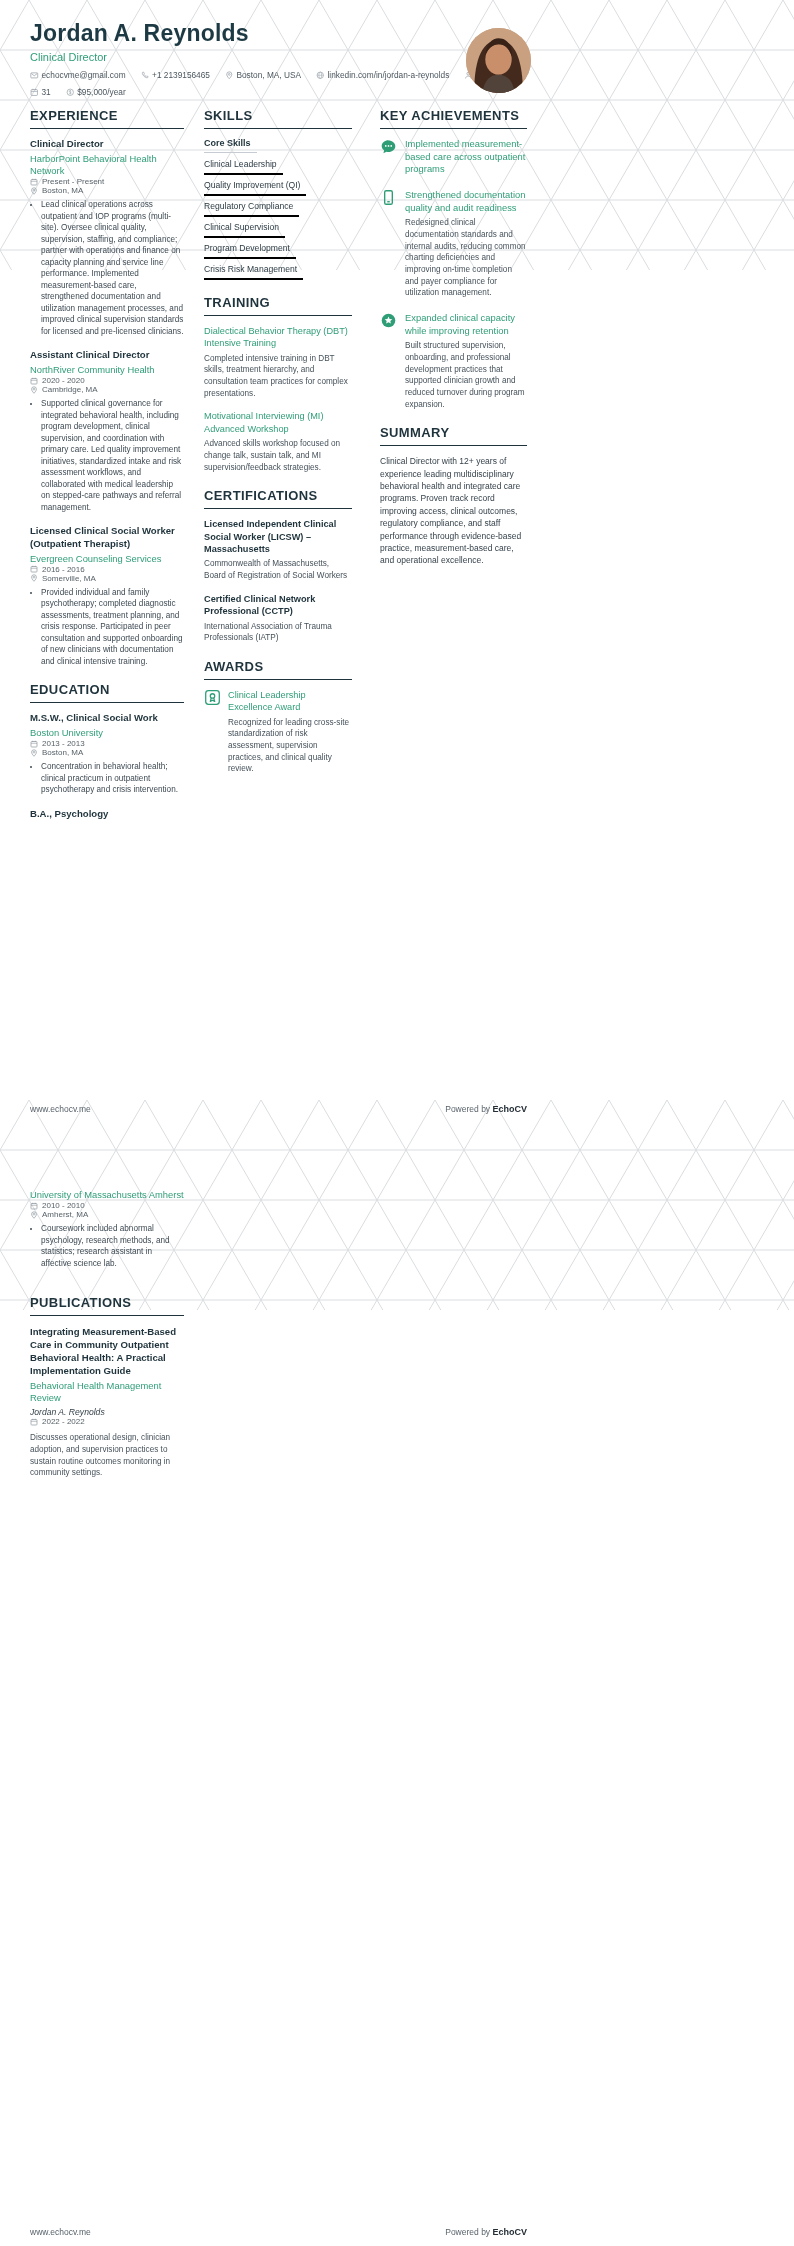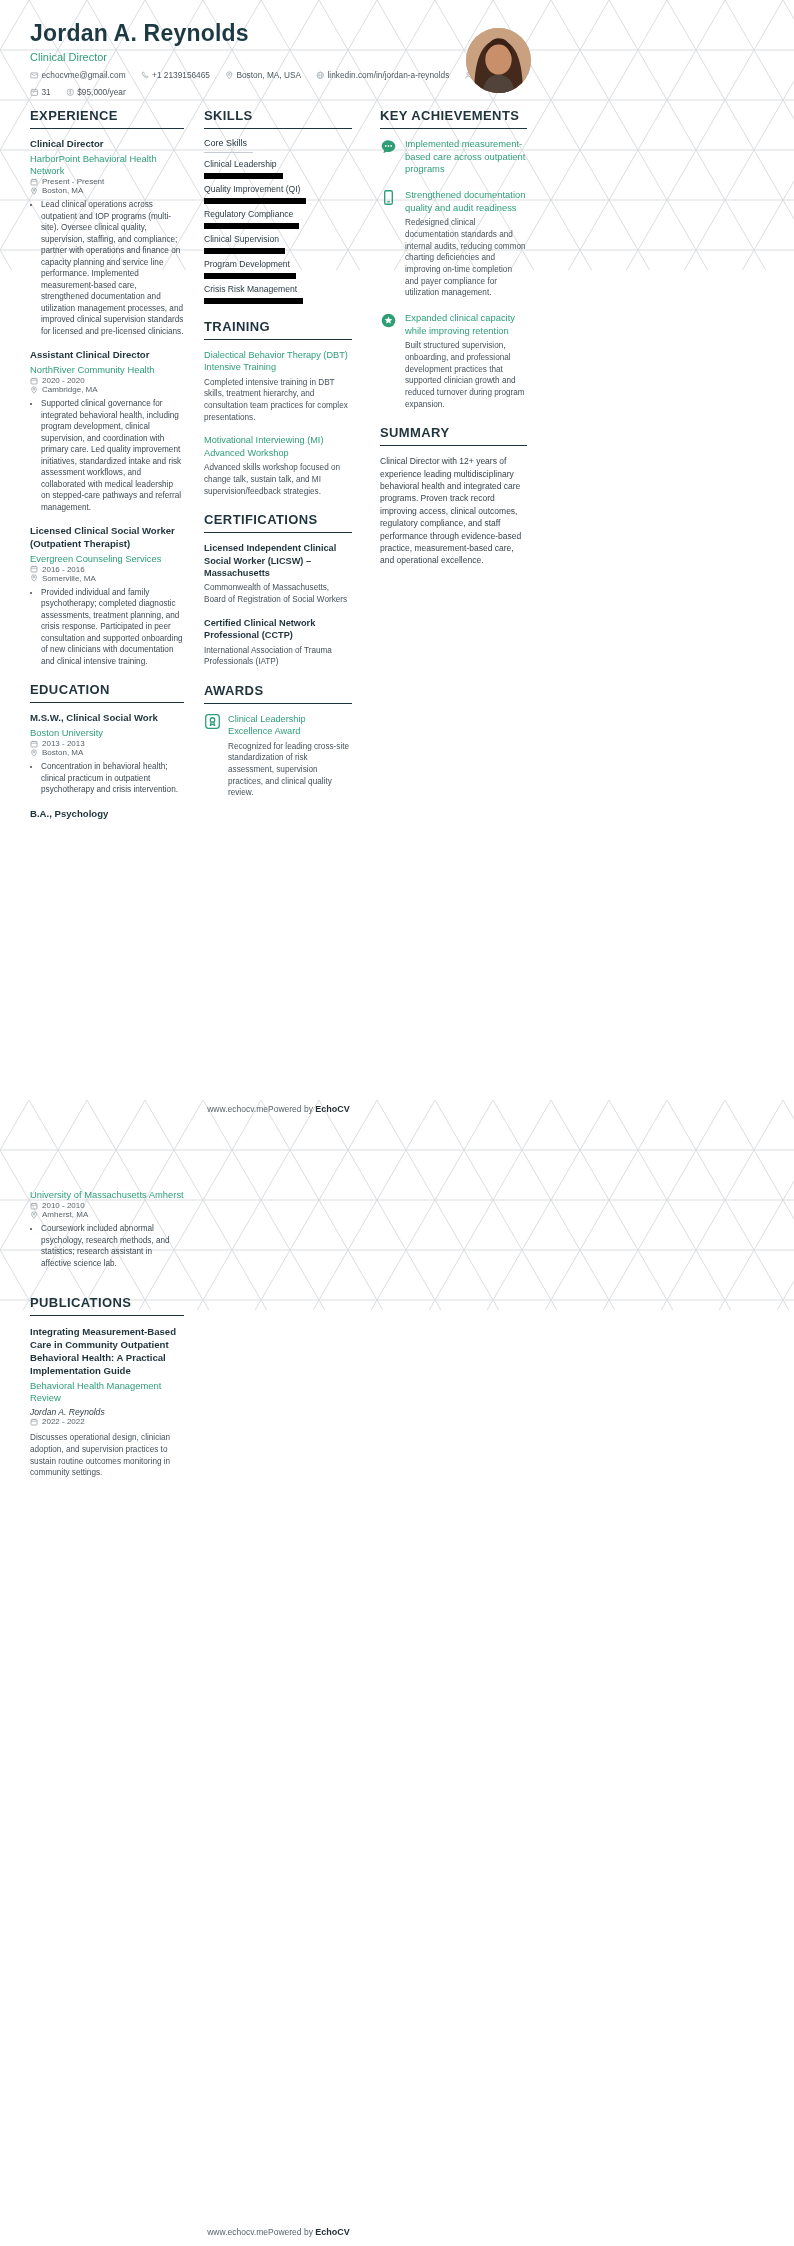--- a/index.html
+++ b/index.html
@@ -34,42 +34,42 @@
   .block{margin-bottom:15px}
 
   .xp{margin-bottom:12px}
   .job-title{font-size:9.6px;font-weight:700;color:#1f333c;line-height:1.32}
   .org{font-size:9.4px;color:#2f9e77;line-height:1.32;margin-top:2px}
   .meta{display:flex;align-items:center;gap:4px;font-size:8px;color:#586269;margin-top:0}
   .meta .ic{width:8px;height:8px;color:#8d979e}
   ul.bullets{margin:4px 0 0 0;padding-left:11px}
   ul.bullets li{font-size:8.2px;color:#3e4a53;line-height:1.4}
 
-  .skill-group{font-size:9px;font-weight:400;color:#1f333c;padding:0 6px 4px 0;
+  .skill-group{font-size:9px;font-weight:700;color:#1f333c;padding:0 6px 4px 0;
     border-bottom:1px solid #c6ccd1;width:fit-content;margin-bottom:1px}
-  .skill{font-size:8.6px;color:#2b3a43;padding:5px 6px 4px 0;border-bottom:6px solid #000000;width:fit-content}
+  .skill{font-size:8.6px;color:#2b3a43;padding:5px 6px 4px 0;border-bottom:2px solid #000000;width:fit-content}
 
   .tr-item{margin-bottom:11px}
   .tr-name{font-size:9.2px;color:#2f9e77;line-height:1.35}
   .desc{font-size:8.2px;color:#46525b;line-height:1.42;margin:3px 0 0 0}
   .cert-name{font-size:9.2px;font-weight:700;color:#1f333c;line-height:1.35}
 
   .award{display:flex;gap:7px}
   .aic{width:17px;height:17px;flex:none}
 
   .ach{display:flex;gap:8px;margin-bottom:13px}
   .ach-title{font-size:9.4px;color:#2f9e77;line-height:1.35}
   .summary-text{font-size:8.5px;color:#37434c;line-height:1.46;margin:0}
 
   .pub-title{font-size:9.6px;font-weight:700;color:#1f333c;line-height:1.36}
   .pub-author{font-size:8.6px;font-style:italic;color:#333f48;margin-top:3px}
   .ba{margin-top:10px}
 
   footer{position:absolute;left:30px;width:497px;bottom:9px;display:flex;
-    justify-content:center;align-items:baseline;font-size:8.5px;color:#59636b}
+    justify-content:space-between;align-items:baseline;font-size:8.5px;color:#59636b}
   .powered{color:#59636b}
   .powered b{color:#242e36;font-weight:700;font-size:9px}
 </style>
 </head>
 <body>
 
 <svg class="tri-mesh" width="794" height="270" style="top:0">
     <path d="M0 50H794M0 50L29 0L58 50M58 50L87 0L116 50M116 50L145 0L174 50M174 50L203 0L232 50M232 50L261 0L290 50M290 50L319 0L348 50M348 50L377 0L406 50M406 50L435 0L464 50M464 50L493 0L522 50M522 50L551 0L580 50M580 50L609 0L638 50M638 50L667 0L696 50M696 50L725 0L754 50M754 50L783 0L812 50M0 100H794M-29 100L0 50L29 100M29 100L58 50L87 100M87 100L116 50L145 100M145 100L174 50L203 100M203 100L232 50L261 100M261 100L290 50L319 100M319 100L348 50L377 100M377 100L406 50L435 100M435 100L464 50L493 100M493 100L522 50L551 100M551 100L580 50L609 100M609 100L638 50L667 100M667 100L696 50L725 100M725 100L754 50L783 100M783 100L812 50L841 100M0 150H794M0 150L29 100L58 150M58 150L87 100L116 150M116 150L145 100L174 150M174 150L203 100L232 150M232 150L261 100L290 150M290 150L319 100L348 150M348 150L377 100L406 150M406 150L435 100L464 150M464 150L493 100L522 150M522 150L551 100L580 150M580 150L609 100L638 150M638 150L667 100L696 150M696 150L725 100L754 150M754 150L783 100L812 150M0 200H794M-29 200L0 150L29 200M29 200L58 150L87 200M87 200L116 150L145 200M145 200L174 150L203 200M203 200L232 150L261 200M261 200L290 150L319 200M319 200L348 150L377 200M377 200L406 150L435 200M435 200L464 150L493 200M493 200L522 150L551 200M551 200L580 150L609 200M609 200L638 150L667 200M667 200L696 150L725 200M725 200L754 150L783 200M783 200L812 150L841 200M0 250H794M0 250L29 200L58 250M58 250L87 200L116 250M116 250L145 200L174 250M174 250L203 200L232 250M232 250L261 200L290 250M290 250L319 200L348 250M348 250L377 200L406 250M406 250L435 200L464 250M464 250L493 200L522 250M522 250L551 200L580 250M580 250L609 200L638 250M638 250L667 200L696 250M696 250L725 200L754 250M754 250L783 200L812 250M0 300H794M-29 300L0 250L29 300M29 300L58 250L87 300M87 300L116 250L145 300M145 300L174 250L203 300M203 300L232 250L261 300M261 300L290 250L319 300M319 300L348 250L377 300M377 300L406 250L435 300M435 300L464 250L493 300M493 300L522 250L551 300M551 300L580 250L609 300M609 300L638 250L667 300M667 300L696 250L725 300M725 300L754 250L783 300M783 300L812 250L841 300" fill="none" stroke="#dadde0" stroke-width="1"></path>
   </svg>
 <svg class="tri-mesh" width="794" height="210" style="top:1100px">

